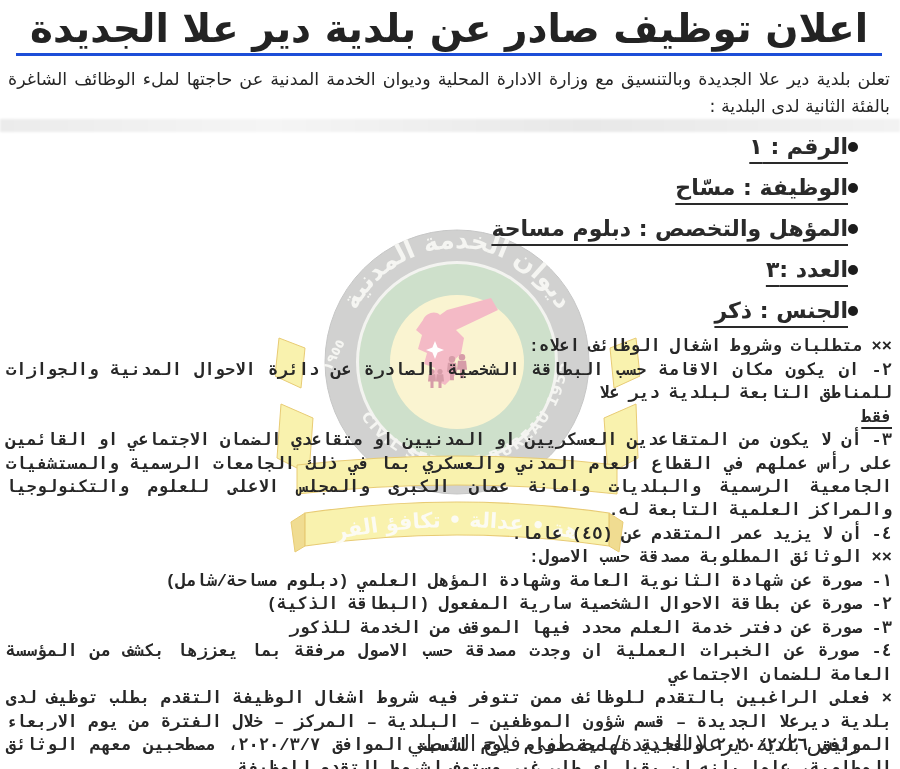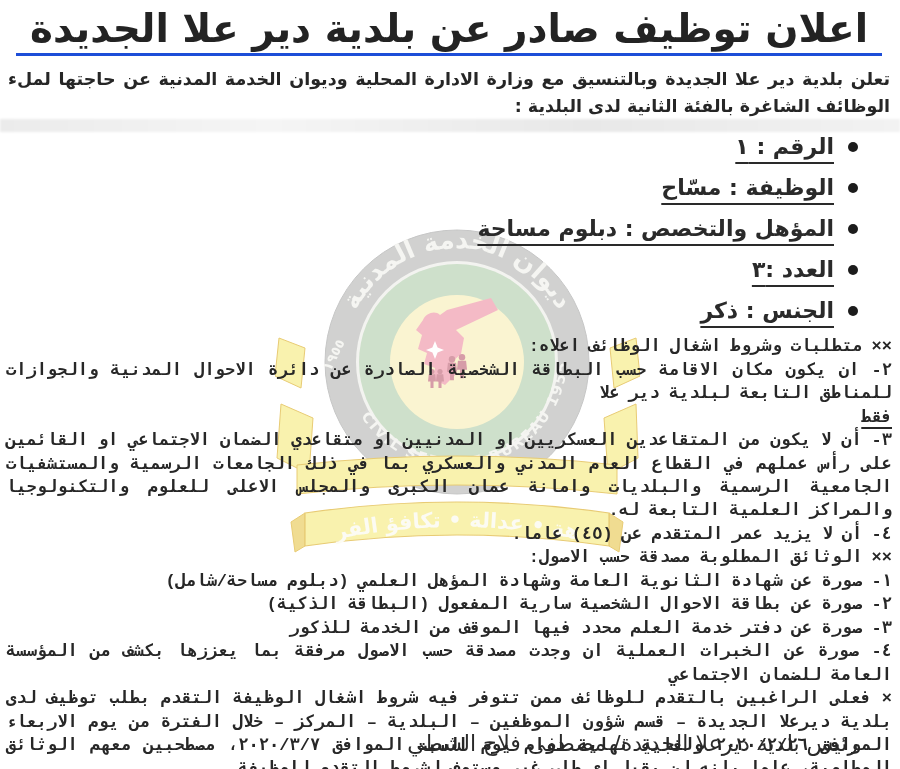--- a/index.html
+++ b/index.html
@@ -13,25 +13,25 @@
   
   .scan-band{position:absolute;top:119px;left:0;right:0;height:13px;z-index:0;
     background:linear-gradient(90deg,rgba(0,0,0,.08),rgba(0,0,0,.04) 30%,rgba(0,0,0,.09) 65%,rgba(0,0,0,.05));
     filter:blur(1px);}
   .title{
     font-size:39px;font-weight:bold;text-align:center;line-height:1.18;
     color:#232323;margin:0 10px 10px 10px;padding-bottom:1px;
     border-bottom:3px solid #1d4ed8;letter-spacing:-.5px;
   }
   .intro{
-    font-size:17.5px;font-weight:bold;line-height:1.55;margin:0 2px 2px 2px;
+    font-size:17.5px;font-weight:normal;line-height:1.55;margin:0 2px 2px 2px;
     text-align:justify;
   }
   .vacancy{list-style:none;margin:10px 34px 4px 0;padding:0;}
-  .vacancy li{display:flex;align-items:center;gap:14px;margin-bottom:8px;line-height:1.5;}
+  .vacancy li{display:flex;align-items:center;margin-bottom:8px;line-height:1.5;}
   .dot{width:10px;height:10px;border-radius:50%;background:#1c1c1c;flex:0 0 auto;}
   .vt{
     font-size:22px;font-weight:bold;color:#2a2a2a;
     text-decoration:underline;text-decoration-thickness:2px;text-underline-offset:8px;
   }
   .body-text p{margin:0;font-size:17px;font-weight:bold;line-height:1.38;
     text-align:justify;word-spacing:-1px;color:#272727;font-family:Liberation Mono, monospace;}
   .u{text-decoration:underline;text-decoration-thickness:2px;text-underline-offset:5px;margin-top:40px;}
   .signature{
     position:absolute;top:731px;right:42px;z-index:1;

